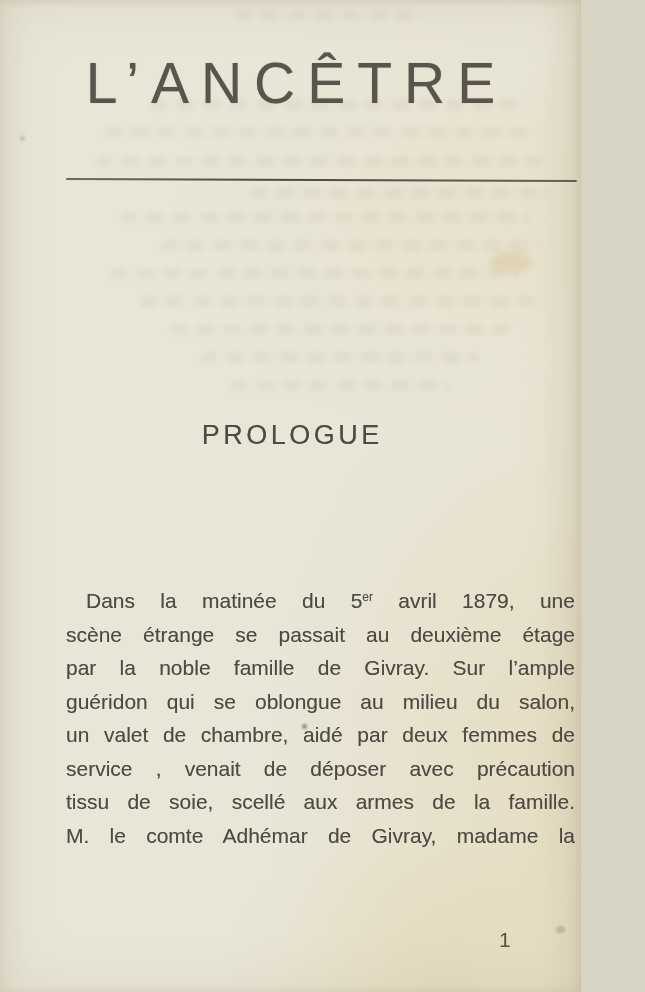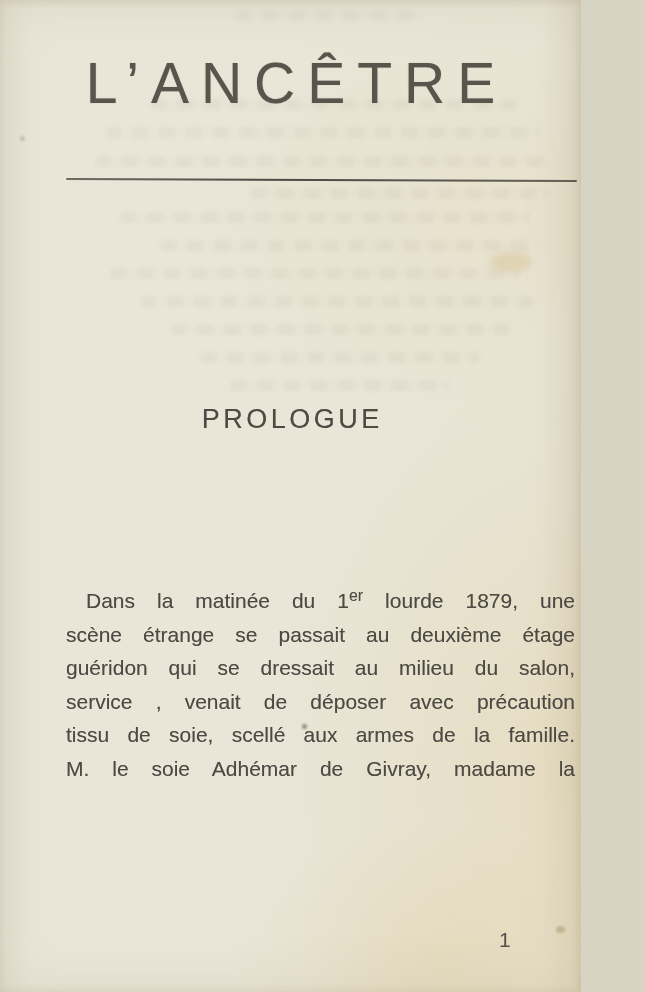--- a/index.html
+++ b/index.html
@@ -39,21 +39,21 @@
     top: 178px; left: 66px;
     width: 511px; height: 2px;
     background: linear-gradient(90deg, rgba(69,65,58,0.75), rgba(69,65,58,0.95) 40%, rgba(69,65,58,0.8));
     transform: rotate(0.22deg);
     transform-origin: left center;
     border-radius: 1px;
   }
 
   .prologue-heading {
     position: absolute;
-    top: 404px; left: 0; right: 0;
+    top: 420px; left: 0; right: 0;
     margin: 0;
     text-align: center;
     font-size: 27px;
     font-weight: normal;
     letter-spacing: 3.5px;
     padding-left: 3.5px;
     color: #4f4a43;
     text-shadow: 0 0 0.5px rgba(79,74,67,0.5);
   }
 
@@ -66,21 +66,21 @@
     color: #4d4943;
     text-shadow: 0 0 0.5px rgba(77,73,67,0.4);
   }
   .bodyline {
     text-align: justify;
     text-align-last: justify;
     white-space: normal;
   }
   .bodyline.indented { padding-left: 20px; }
   .bodyline sup {
-    font-size: 16px;
+    font-size: 12px;
     letter-spacing: 0;
     vertical-align: 7px;
     line-height: 0;
   }
 
   .page-number {
     position: absolute;
     top: 928px; left: 499px;
     font-size: 21px;
     color: #55504a;
@@ -131,23 +131,25 @@
   <div class="fox dot" style="left:302px; top:724px; width:5px; height:5px; background:rgba(95,85,68,0.60);"></div>
   <div class="fox dot" style="left:20px; top:136px; width:5px; height:5px; background:rgba(150,140,118,0.40);"></div>
 
   <h1 class="book-title">L’ANCÊTRE</h1>
 
   <div class="title-rule"></div>
 
   <h2 class="prologue-heading">PROLOGUE</h2>
 
   <div class="body-paragraph">
-    <div class="bodyline indented"><span>Dans la matinée du 1</span><sup>er</sup><span> lourde 1879, une</span></div>
+    <div class="bodyline indented"><span>Dans la matinée du 5</span><sup>er</sup><span> avril 1879, une</span></div>
     <div class="bodyline">scène étrange se passait au deuxième étage</div>
-    <div class="bodyline">guéridon qui se dressait au milieu du salon,</div>
+    <div class="bodyline">par la noble famille de Givray. Sur l’ample</div>
+    <div class="bodyline">guéridon qui se oblongue au milieu du salon,</div>
+    <div class="bodyline">un valet de chambre, aidé par deux femmes de</div>
     <div class="bodyline">service , venait de déposer avec précaution</div>
     <div class="bodyline">tissu de soie, scellé aux armes de la famille.</div>
-    <div class="bodyline">M. le soie Adhémar de Givray, madame la</div>
+    <div class="bodyline">M. le comte Adhémar de Givray, madame la</div>
   </div>
 
   <div class="page-number">1</div>
 
 </div>
 
 </body></html>

